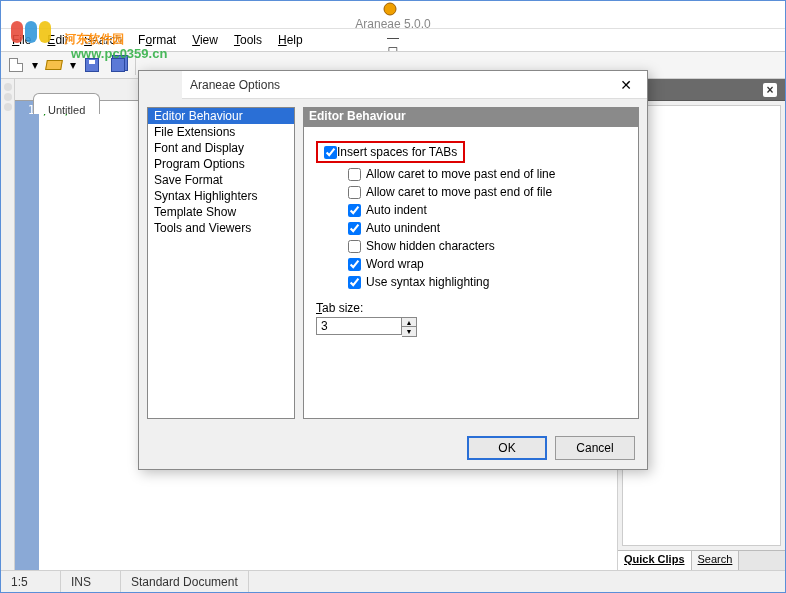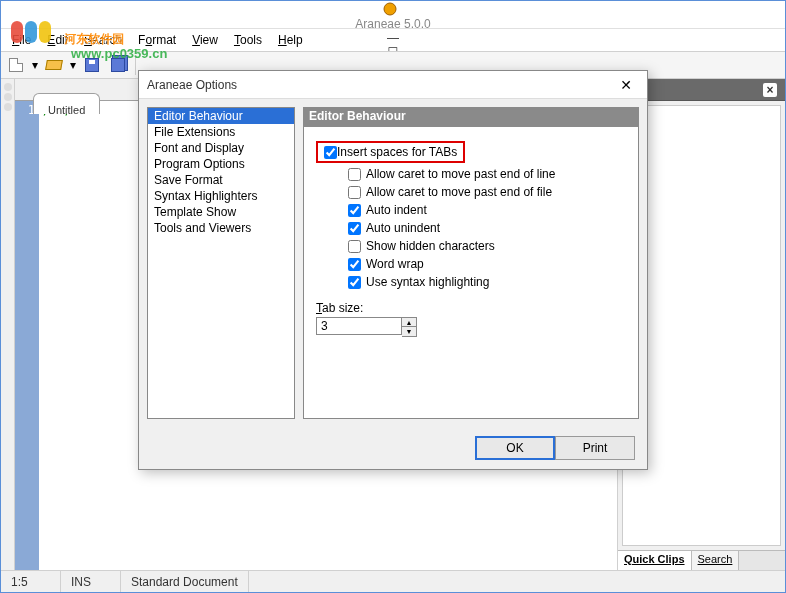--- a/index.html
+++ b/index.html
@@ -54,41 +54,41 @@
 .rp-tabs { height: 20px; background: #e6e6e6; display: flex; border-top: 1px solid #bbb; }
 .rp-tab { padding: 2px 6px; font-size: 11px; border-right: 1px solid #bbb; background: #f3f3f3; cursor: default; text-decoration: underline; }
 .rp-tab.active { background: #fff; font-weight: bold; }
 
 .status-bar { height: 22px; background: #f0f0f0; border-top: 1px solid #d0d0d0; display: flex; align-items: center; font-size: 11px; color: #333; }
 .status-bar .sb-cell { padding: 0 10px; border-right: 1px solid #d0d0d0; height: 100%; display: flex; align-items: center; }
 .status-bar .sb-cell:first-child { width: 60px; }
 .status-bar .sb-cell:nth-child(2) { width: 60px; }
 
 .dialog { position: absolute; left: 138px; top: 70px; width: 510px; height: 400px; background: #f0f0f0; border: 1px solid #888; box-shadow: 3px 3px 12px rgba(0,0,0,0.25); z-index: 20; display: flex; flex-direction: column; }
-.dlg-title { height: 28px; background: #fff; display: flex; align-items: center; padding: 0 8px; border-bottom: 1px solid #ddd; }
+.dlg-title { height: 28px; background: #fff; display: flex; align-items: center; padding: 0 8px; border-bottom: 1px solid #ddd; margin-left: 43px; }
 .dlg-title span { flex: 1; color: #333; }
 .dlg-close { width: 26px; height: 26px; display: flex; align-items: center; justify-content: center; font-size: 14px; cursor: pointer; }
 .dlg-body { flex: 1; display: flex; padding: 8px; gap: 8px; }
 .dlg-list { width: 148px; background: #fff; border: 1px solid #888; overflow: auto; }
 .dlg-list-item { padding: 1px 6px; cursor: default; white-space: nowrap; }
 .dlg-list-item.selected { background: #2a6fd6; color: #fff; }
 .dlg-right { flex: 1; display: flex; flex-direction: column; }
 .dlg-right-header { height: 20px; background: #8a8a8a; color: #fff; font-weight: bold; padding: 2px 6px; }
 .dlg-right-body { flex: 1; background: #fff; border: 1px solid #888; border-top: none; padding: 14px 12px; }
 .opt-row { display: flex; align-items: center; height: 18px; margin-bottom: 0px; padding-left: 32px; }
 .opt-row input[type=checkbox] { margin-right: 5px; width: 13px; height: 13px; }
 .highlight-box { border: 2px solid #d00; padding: 2px 6px; display: inline-flex; align-items: center; margin-bottom: 2px; }
 .tab-size-label { margin-top: 10px; }
 .tab-size-label .ul { text-decoration: underline; }
 .spinbox { display: flex; margin-top: 2px; }
 .spinbox input { width: 86px; height: 18px; border: 1px solid #888; padding: 0 4px; font-size: 12px; }
 .spinbox .spin-btns { display: flex; flex-direction: column; border: 1px solid #888; border-left: none; }
 .spinbox .spin-btn { width: 14px; height: 9px; background: #eee; display: flex; align-items: center; justify-content: center; font-size: 7px; line-height: 1; cursor: pointer; }
 .spinbox .spin-btn:first-child { border-bottom: 1px solid #888; }
-.dlg-footer { height: 42px; display: flex; align-items: center; justify-content: flex-end; padding: 0 12px; }
+.dlg-footer { height: 42px; display: flex; align-items: center; justify-content: flex-end; padding: 0 12px; gap: 8px; }
 .dlg-btn { width: 80px; height: 24px; border: 1px solid #999; background: #e8e8e8; cursor: pointer; font-size: 12px; }
 .dlg-btn.primary { border: 2px solid #2a6fd6; }
 svg { display: block; }
 </style>
 </head>
 <body>
 
 <div class="main-window">
 
   <div class="title-bar">
@@ -246,15 +246,15 @@
             <div class="spin-btn">▲</div>
             <div class="spin-btn">▼</div>
           </div>
         </div>
 
       </div>
     </div>
   </div>
   <div class="dlg-footer">
     <button class="dlg-btn primary">OK</button>
-    <button class="dlg-btn">Print</button>
+    <button class="dlg-btn">Cancel</button>
   </div>
 </div>
 
 </body></html>

